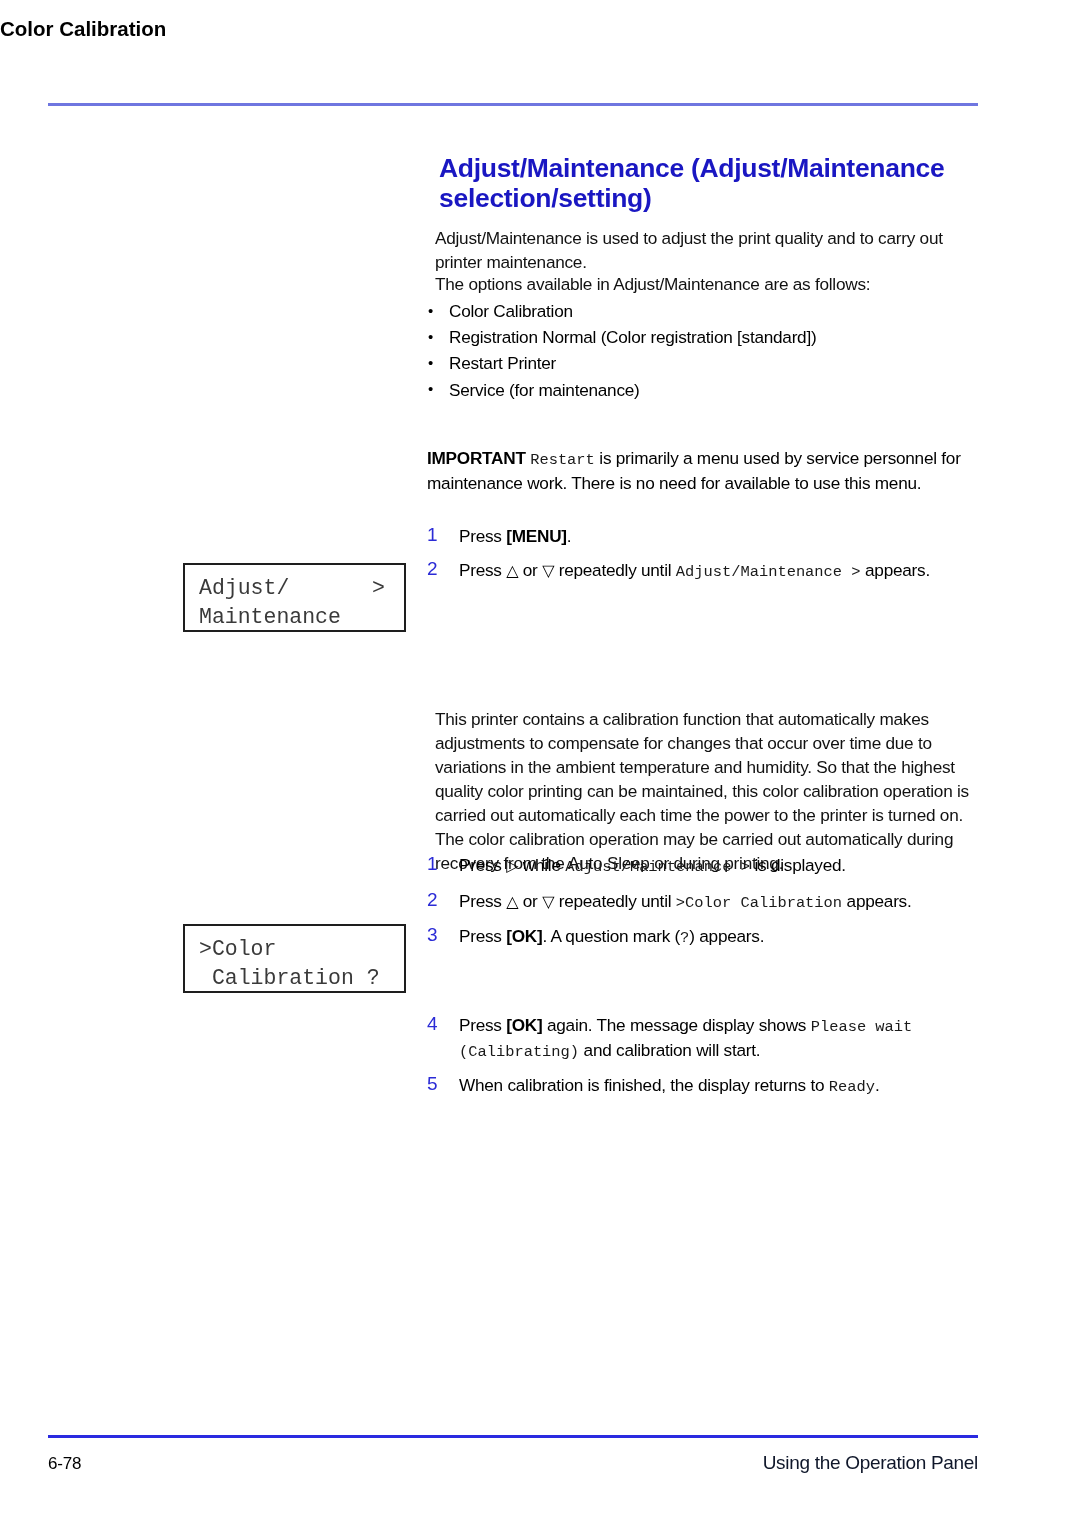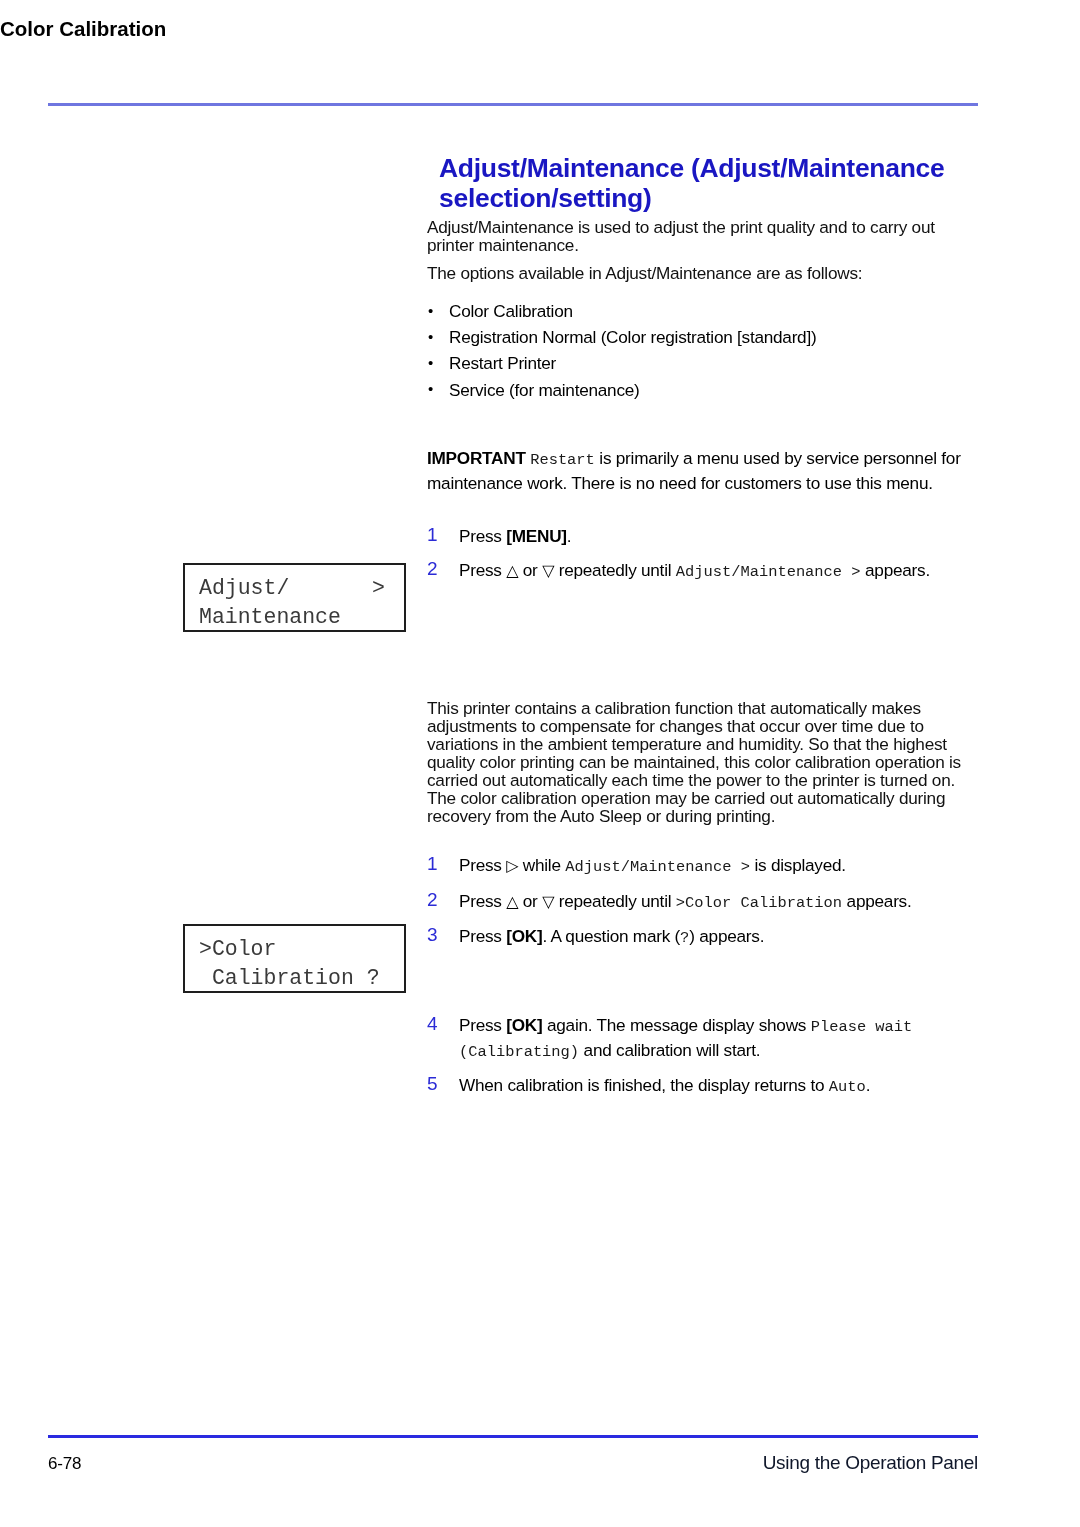--- a/index.html
+++ b/index.html
@@ -70,23 +70,23 @@
     font-weight: bold;
     line-height: 30px;
     color: #1a17c2;
     letter-spacing: -0.3px;
   }
 
   p.body {
     position: absolute;
     left: 427px;
     width: 553px;
-    margin: 0;
-    font-size: 17.2px;
-    line-height: 18px;
+    margin: 8px;
+    font-size: 17.2px;
+    line-height: 24px;
     letter-spacing: -0.25px;
     color: #111;
   }
 
   .intro1 { top: 218px; }
   .intro2 { top: 264px; }
 
   ul.opts {
     position: absolute;
     left: 427px;
@@ -199,21 +199,21 @@
   <p class="body intro2">The options available in Adjust/Maintenance are as follows:</p>
 
   <ul class="opts">
     <li>Color Calibration</li>
     <li>Registration Normal (Color registration [standard])</li>
     <li>Restart Printer</li>
     <li>Service (for maintenance)</li>
   </ul>
 
   <div class="important">
-    <b>IMPORTANT</b><span> </span><code>Restart</code><span> </span><span>is primarily a menu used by service personnel for maintenance work. There is no need for customers to use this menu.</span>
+    <b>IMPORTANT</b><span> </span><code>Restart</code><span> </span><span>is primarily a menu used by service personnel for maintenance work. There is no need for available to use this menu.</span>
   </div>
 
   <div class="lcd lcd-1">
     <div class="lcd-row">
       <span class="lcd-left">Adjust/</span>
       <span class="lcd-right">&gt;</span>
     </div>
     <div class="lcd-row">
       <span class="lcd-left">Maintenance</span>
     </div>
@@ -250,21 +250,21 @@
     <div class="lcd-row">
       <span class="lcd-left"> Calibration ?</span>
     </div>
   </div>
 
   <ol class="steps steps-c">
     <li>
       <span class="num">4</span><span>Press </span><span class="kbd">[OK]</span><span> again. The message display shows </span><code>Please wait</code><span> </span><code>(Calibrating)</code><span> and calibration will start.</span>
     </li>
     <li>
-      <span class="num">5</span><span>When calibration is finished, the display returns to </span><code>Auto</code><span>.</span>
+      <span class="num">5</span><span>When calibration is finished, the display returns to </span><code>Ready</code><span>.</span>
     </li>
   </ol>
 
   <div class="rule-bottom"></div>
   <div class="footer-page-num">6-78</div>
   <div class="footer-section">Using the Operation Panel</div>
 
 </div>
 
 </body></html>

